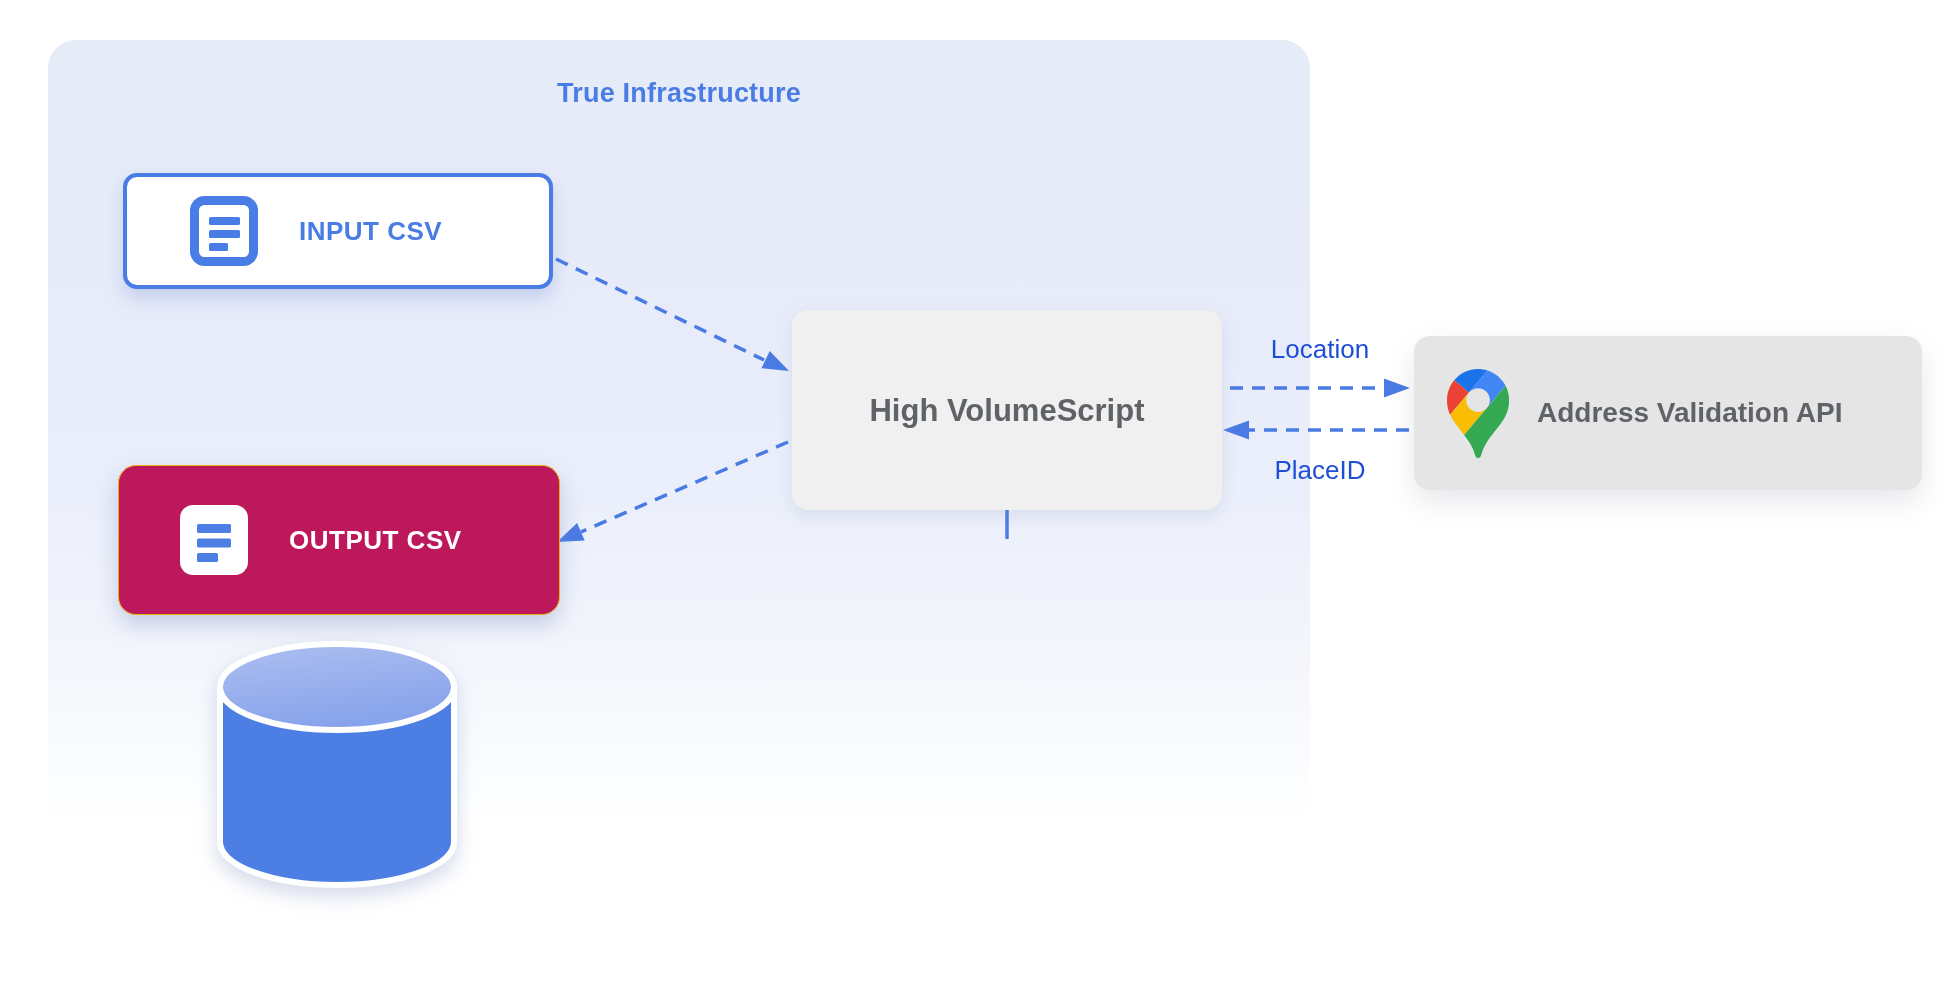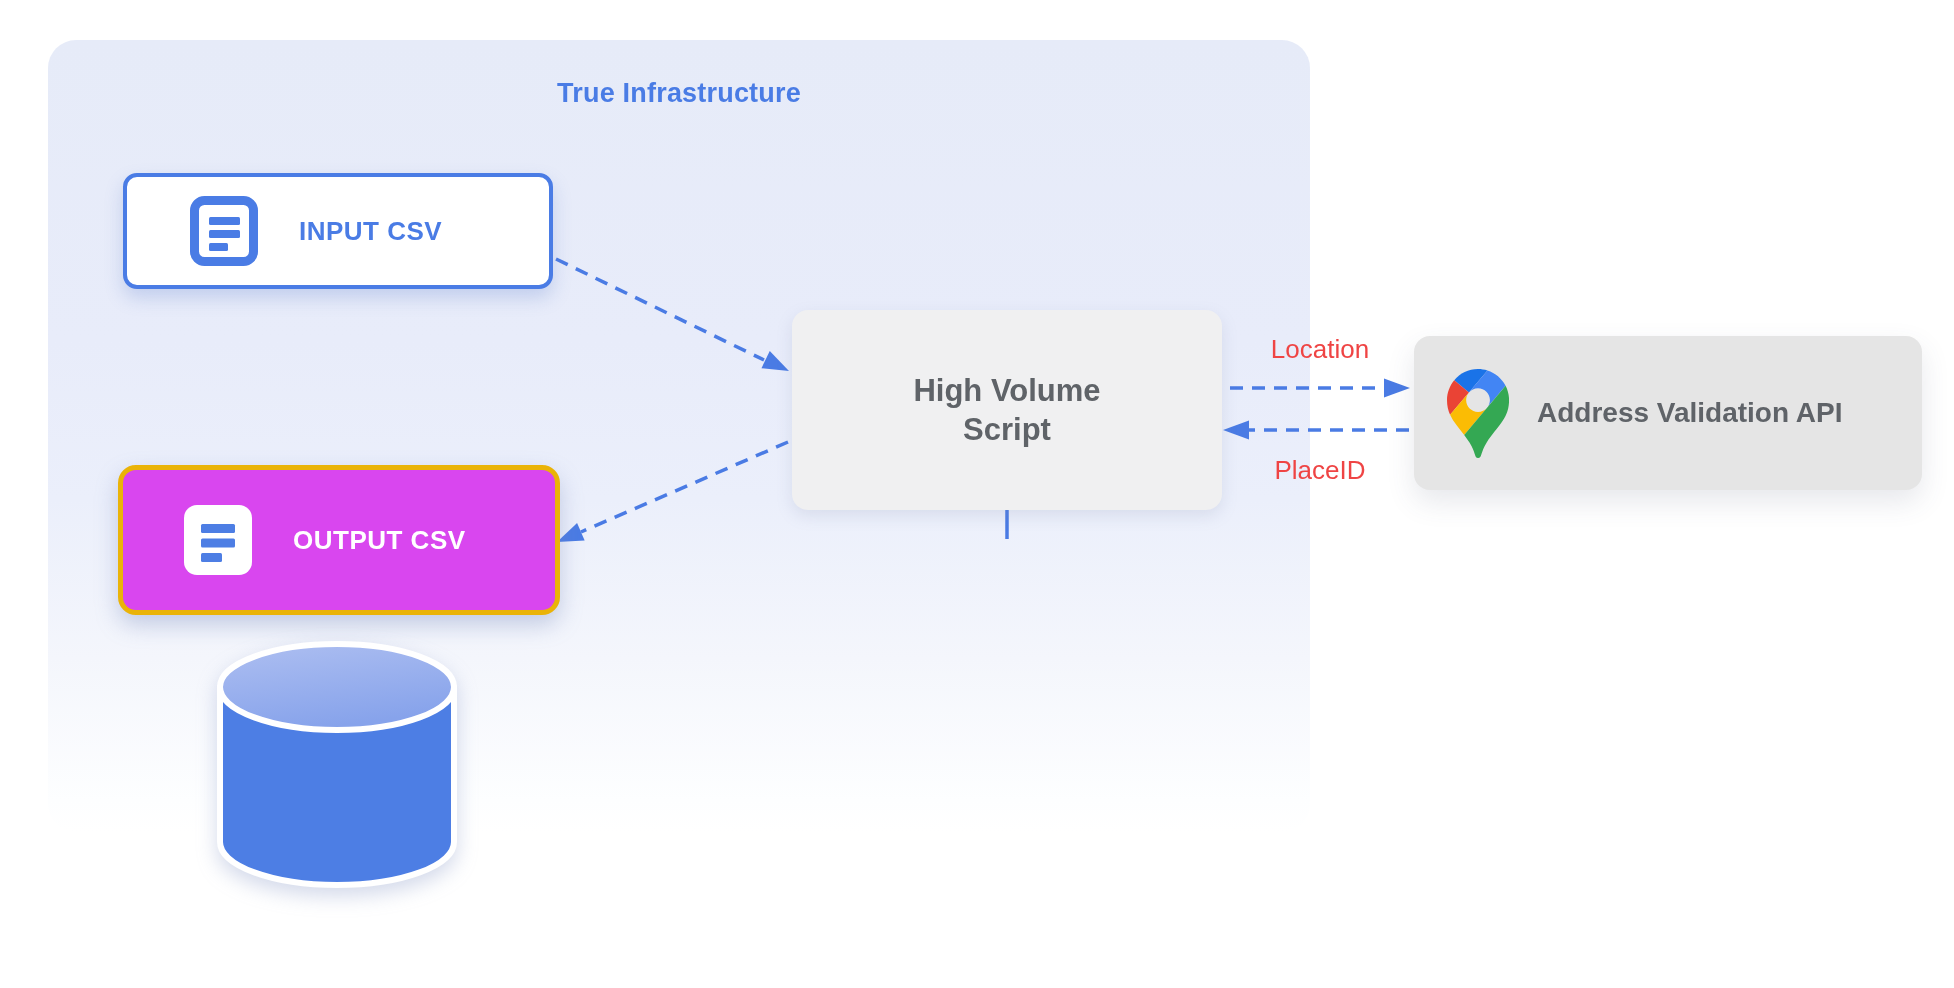--- a/index.html
+++ b/index.html
@@ -39,22 +39,22 @@
     border-radius: 14px;
     box-shadow: 0 9px 18px rgba(110, 140, 210, 0.30);
     padding-left: 62px; gap: 40px;
   }
   .input-box .label {
     font-size: 26px; font-weight: 700; color: #4a7ce5; letter-spacing: 0.5px;
   }
 
   .output-box {
     left: 118px; top: 465px; width: 442px; height: 150px;
-    background: #d946ef;
-    border: 5px solid #eab308;
+    background: #be185d;
+    border: 1px solid #eab308;
     border-radius: 18px;
     box-shadow: 0 10px 22px rgba(120, 140, 190, 0.38);
     padding-left: 60px; gap: 40px;
   }
   .output-box .label {
     font-size: 26px; font-weight: 700; color: #ffffff; letter-spacing: 0.5px;
   }
 
   
   .cylinder-svg { left: 216px; top: 640px; filter: drop-shadow(0 8px 10px rgba(110,130,185,0.30)); }
@@ -62,21 +62,21 @@
     left: 216px; top: 734px; width: 243px;
     text-align: center;
     font-size: 21px; font-weight: 700; color: #ffffff; line-height: 29px;
   }
 
   .script-box {
     left: 792px; top: 310px; width: 430px; height: 200px;
     background: #f0f0f1;
     border-radius: 16px;
     box-shadow: 0 6px 16px rgba(130, 140, 170, 0.18);
-    display: flex; flex-direction: column;
+    display: flex; flex-direction: row;
     align-items: center; justify-content: center;
     text-align: center;
     font-size: 31px; font-weight: 700; color: #5f6368; line-height: 39px;
   }
 
   .lib-box {
     left: 792px; top: 538px; width: 430px; height: 78px;
     background: #f0f0f1;
     border-radius: 10px;
     box-shadow: 0 5px 12px rgba(130, 140, 170, 0.14);
@@ -92,21 +92,21 @@
     border-radius: 16px;
     box-shadow: 0 12px 28px rgba(70, 80, 110, 0.13);
     padding-left: 33px; gap: 28px;
   }
   .api-box .label {
     font-size: 28px; font-weight: 700; color: #5f6368;
   }
 
   .edge-label {
     width: 180px; text-align: center;
-    font-size: 26px; font-weight: 500; color: #ef4444;
+    font-size: 26px; font-weight: 500; color: #1d4ed8;
   }
   .edge-label.location { left: 1230px; top: 334px; }
   .edge-label.placeid  { left: 1230px; top: 455px; }
 
   svg.overlay {
     left: 0; top: 0;
     pointer-events: none;
   }
   .icon { display: block; flex: none; }
 </style>

